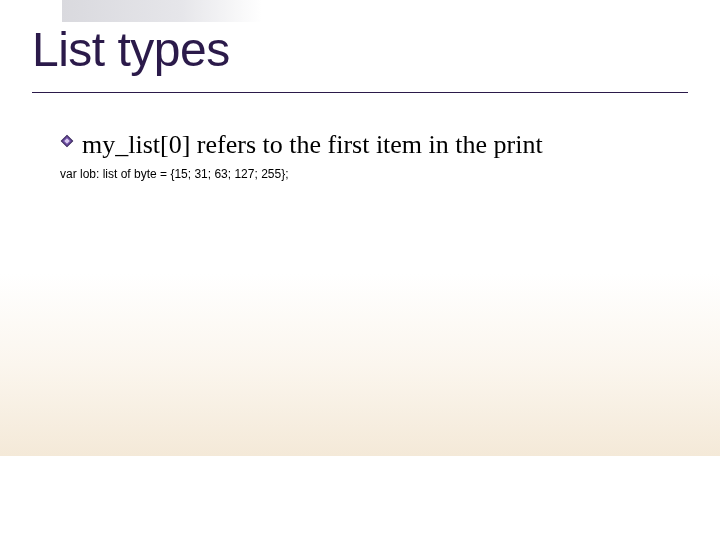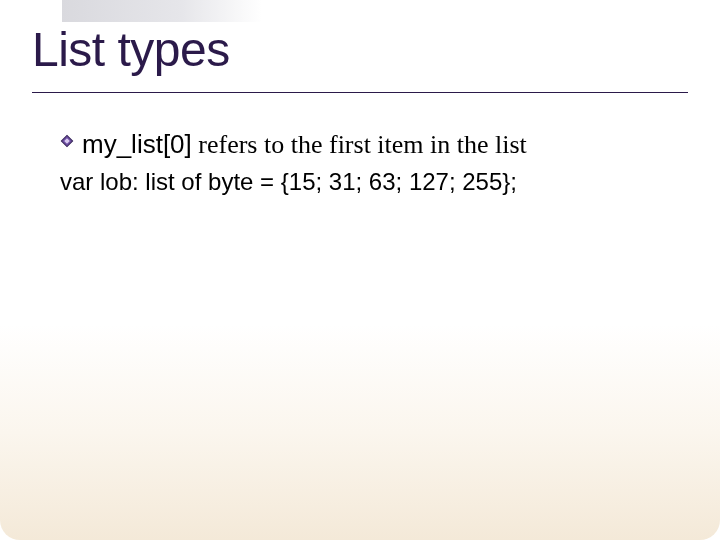--- a/index.html
+++ b/index.html
@@ -8,24 +8,23 @@
     width: 720px;
     height: 540px;
     background: #ffffff;
     font-family: "Times New Roman", Times, serif;
     color: #000000;
     overflow: hidden;
   }
   .slide {
     position: relative;
     width: 720px;
-    height: 540px;
+    height: 456px;
     box-sizing: border-box;
     background: linear-gradient(180deg, #ffffff 0%, #ffffff 60%, #fbf6ee 80%, #f4e9d8 100%);
-    border-radius: 20px;
   }
   .top-shadow {
     position: absolute;
     top: 0;
     left: 62px;
     width: 200px;
     height: 22px;
     background: linear-gradient(90deg, #d9d9de 0%, #e6e6ea 60%, rgba(230,230,234,0) 100%);
   }
   .title {
@@ -66,26 +65,26 @@
   }
   .bullet svg {
     display: block;
   }
   .li {
     font-size: 26px;
     line-height: 1.3;
     font-family: "Times New Roman", Times, serif;
   }
   .sans {
-    font-family: Liberation Sans, sans-serif;
+    font-family: Liberation Serif, serif;
   }
   .code-block {
     margin: 4px 0 8px 0;
     font-family: Arial, Helvetica, sans-serif;
-    font-size: 24px;
+    font-size: 12px;
     line-height: 1.35;
     color: #000;
   }
   .code-block div {
     white-space: pre;
   }
 </style>
 </head>
 <body>
 
@@ -98,21 +97,21 @@
   <div class="body">
 
 
     <div class="row">
       <span class="bullet">
         <svg width="14" height="14" viewBox="0 0 14 14">
           <rect x="3" y="3" width="8" height="8" transform="rotate(45 7 7)" fill="#6a4ba0" stroke="#3a2a5a" stroke-width="1"></rect>
           <rect x="5" y="5" width="4" height="4" transform="rotate(45 7 7)" fill="#d8c9f0"></rect>
         </svg>
       </span>
-      <span class="li"><span class="sans">my_list[0]</span><span> refers to the first item in the list</span></span>
+      <span class="li"><span class="sans">my_list[0]</span><span> refers to the first item in the print</span></span>
     </div>
 
     <div class="code-block">
       <div>var lob: list of byte = {15; 31; 63; 127; 255};</div>
     </div>
 
 
   </div>
 </div>
 

